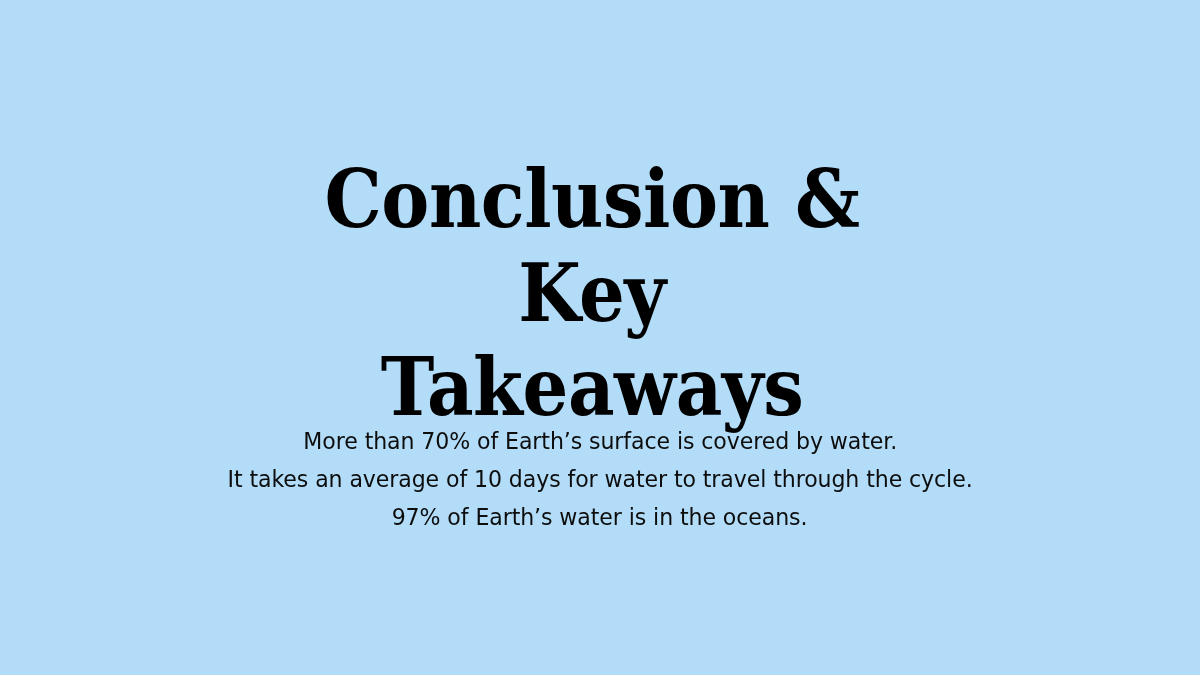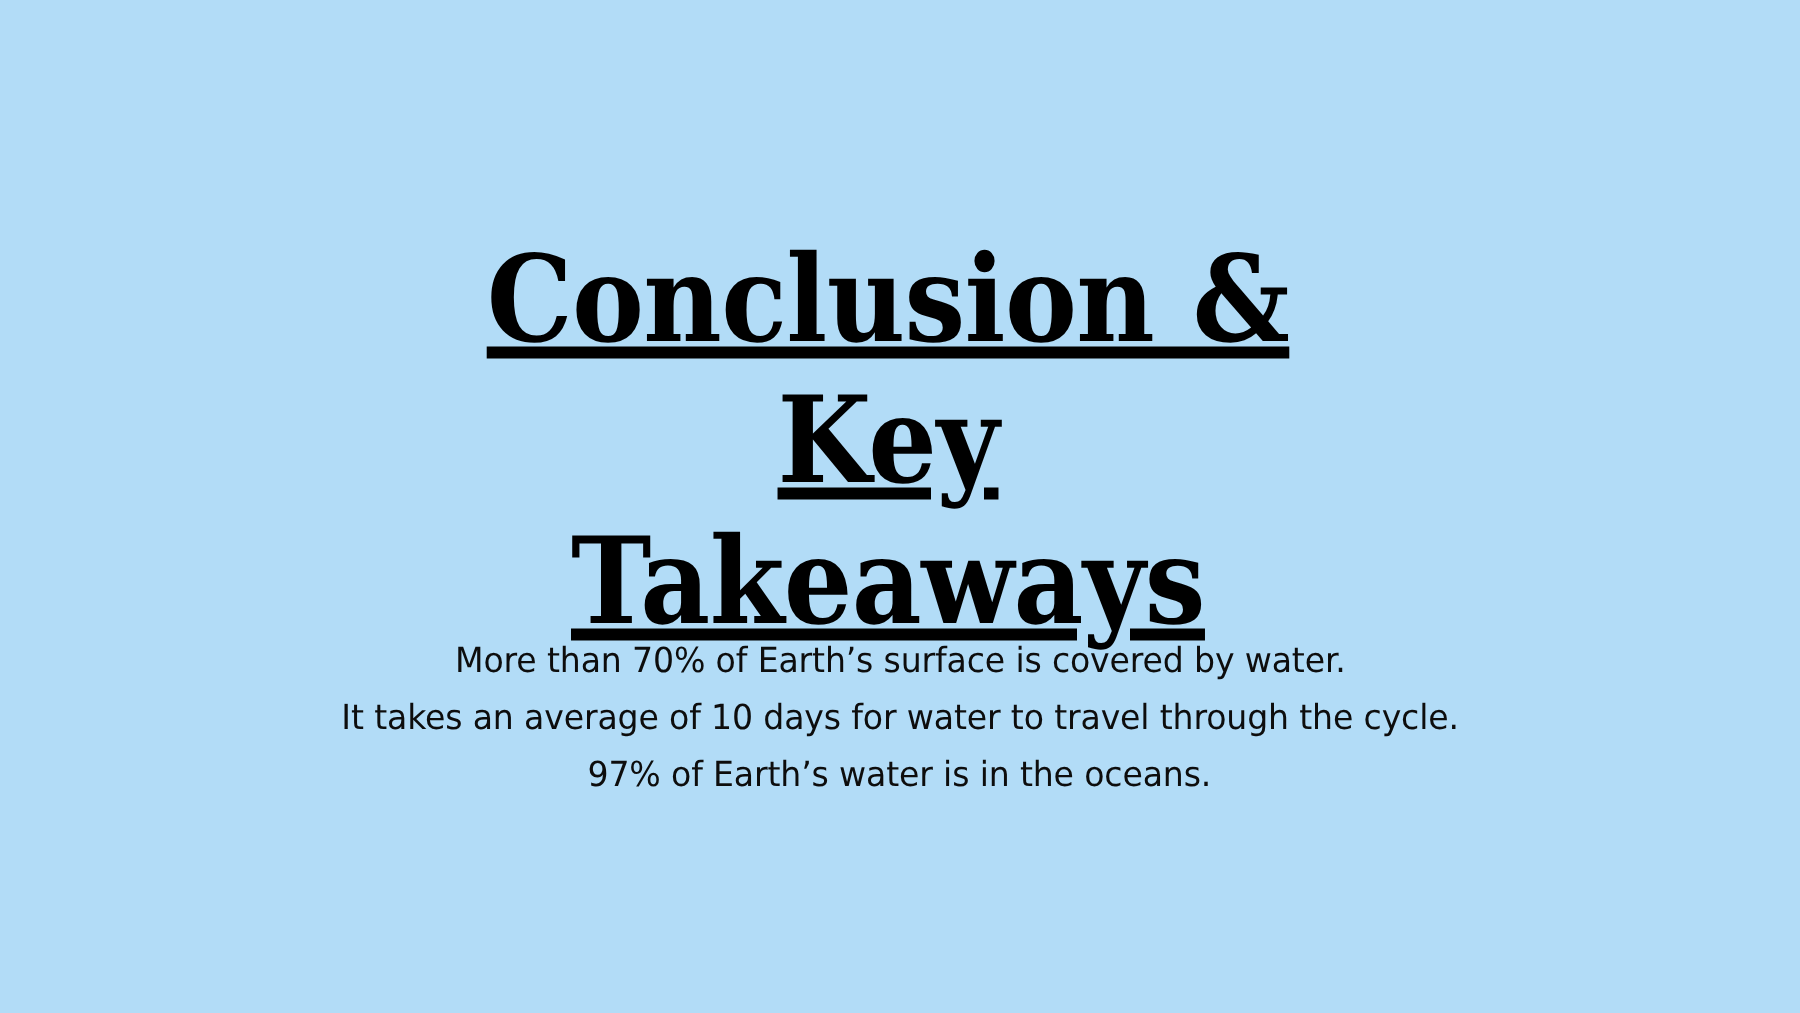--- a/index.html
+++ b/index.html
@@ -27,21 +27,20 @@
   }
 
   
   .title-block {
     position: absolute;
     left: 0;
     right: 16px;
     top: 152px;
     display: flex;
     justify-content: center;
-    text-decoration: underline;
   }
 
   .slide-title {
     width: 660px;
     margin: 0;
     text-align: center;
     font-family: "DejaVu Serif", "Liberation Serif", serif;
     font-weight: 700;
     font-size: 80px;
     line-height: 94px;

